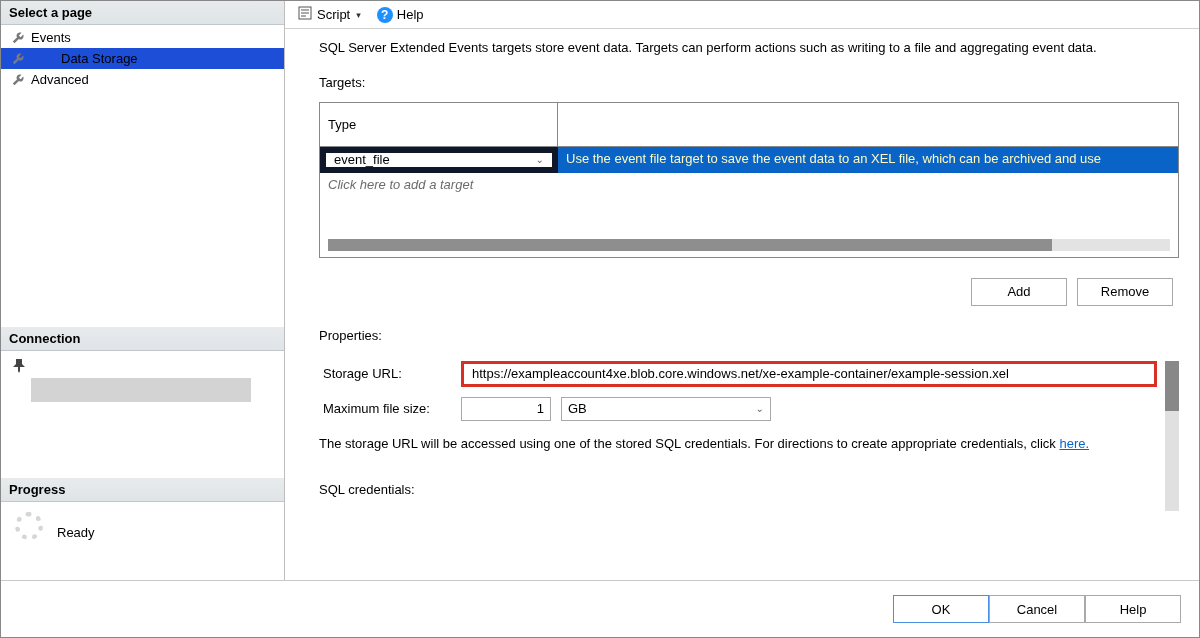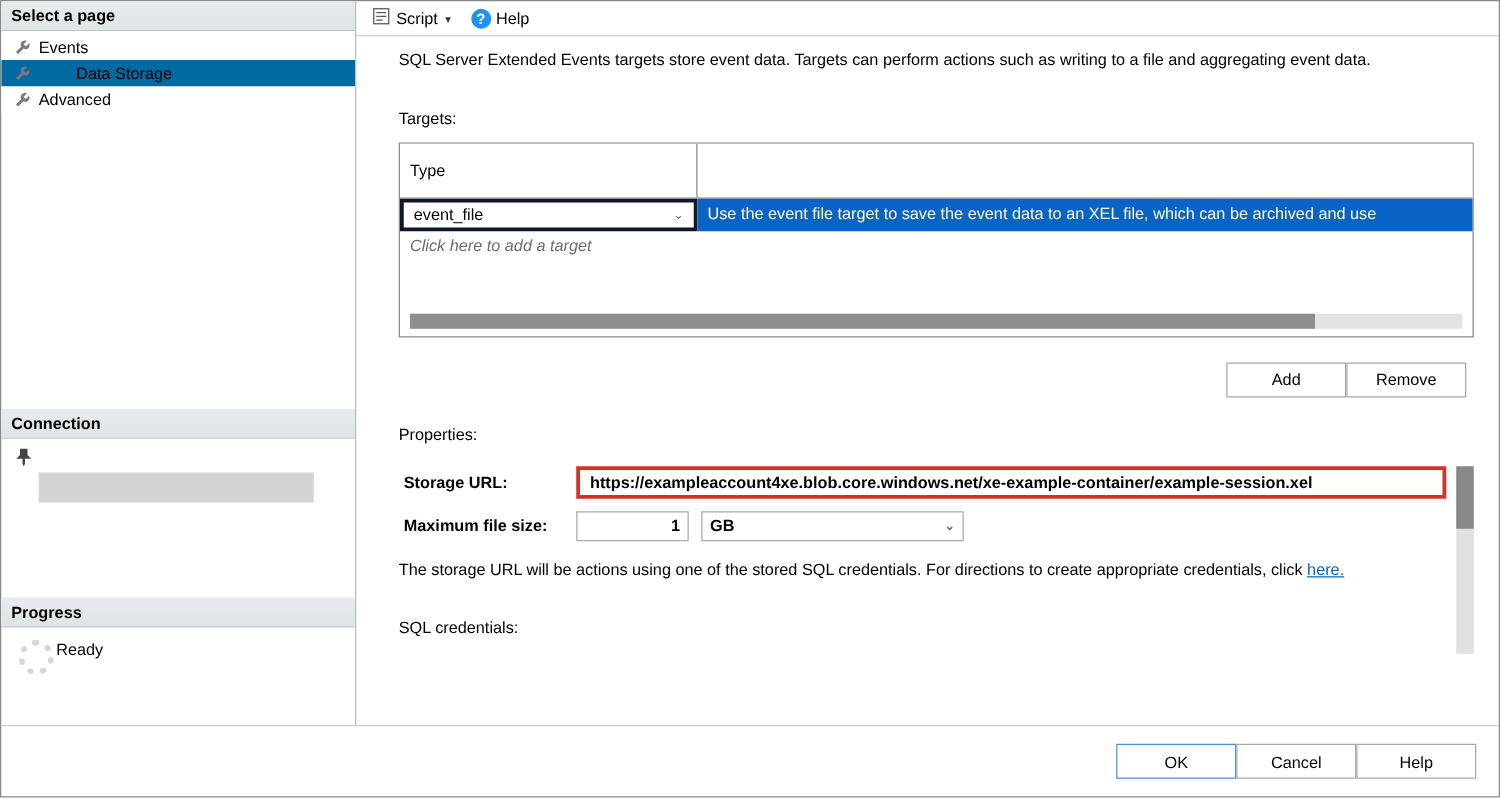--- a/index.html
+++ b/index.html
@@ -30,34 +30,34 @@
   font-size: 13px;
 }
 .page-list { background: #fff; padding: 2px 0; }
 .page-item {
   display: flex;
   align-items: center;
   gap: 6px;
   padding: 3px 10px;
   cursor: default;
 }
-.page-item.selected { background: #0369a1; gap: 36px; }
+.page-item.selected { background: #1d4ed8; gap: 36px; }
 .conn-area { padding: 6px 10px; }
 .conn-box {
   width: 220px;
   height: 24px;
   background: #d3d3d3;
   margin-left: 20px;
   margin-top: 2px;
 }
 .progress-area {
   padding: 10px 14px;
   display: flex;
-  align-items: flex-start;
-  gap: 2px;
+  align-items: flex-end;
+  gap: 14px;
 }
 .progress-ring {
   width: 28px; height: 28px;
   border: 5px dotted #d6d6d6;
   border-radius: 50%;
 }
 .spacer-flex { flex: 1; }
 
 .content {
   flex: 1;
@@ -81,68 +81,68 @@
 }
 .help-icon {
   display:inline-flex;
   width:16px;height:16px;border-radius:50%;
   background:#1e90ff;color:#fff;font-weight:bold;
   justify-content:center;align-items:center;font-size:12px;
 }
 .drop-caret { font-size: 9px; margin-left: 2px; color:#333; }
 .body-area { padding: 10px 20px 0 34px; flex:1; overflow:hidden; display:flex; flex-direction:column; gap:8px; }
 .desc { line-height: 1.35; margin-bottom: 6px; }
-.targets-label { margin-top: 16px; }
+.targets-label { margin-top: 4px; }
 .grid-wrap {
   border: 1px solid #888;
   margin-top: 4px;
   height: 156px;
   display: flex;
   flex-direction: column;
   position: relative;
 }
 .grid-header { display:flex; border-bottom:1px solid #888; background:#fff; }
 .gh-type { width: 238px; padding: 14px 8px; border-right:1px solid #888; }
 .gh-desc { flex:1; padding: 4px 8px; }
 .grid-row { display:flex; height: 26px; align-items:stretch; }
 .grid-row.selected .cell-desc { background:#0a64c8; color:#fef9c3; }
 .cell-type {
   width: 238px;
   display:flex;
   align-items:center;
   justify-content:space-between;
   padding: 0 8px;
-  border: 3px solid #0f172a;
+  border: 6px solid #0f172a;
   background:#fff;
   position:relative;
 }
 .cell-type .caret { color:#666; font-size:10px; }
 .cell-desc { flex:1; padding: 4px 8px; white-space:nowrap; overflow:hidden; }
 .grid-row.placeholder .cell-full {
   flex:1; padding: 4px 8px; color:#6c6c6c; font-style: italic;
 }
 .grid-hscroll {
   position:absolute; left:8px; right:8px; bottom:6px;
   height: 12px; background:#e3e3e3;
 }
 .grid-hscroll .thumb {
   position:absolute; left:0; top:0; bottom:0; width:86%;
   background:#8e8e8e;
 }
-.btn-row { display:flex; justify-content:flex-end; margin-top:12px; padding-right: 6px; }
+.btn-row { display:flex; justify-content:flex-end; gap:10px; margin-top:12px; padding-right: 6px; }
 .win-btn {
   min-width: 96px;
   height: 28px;
   border: 1px solid #a9a9a9;
   background:#fff;
   padding: 0 14px;
   font: inherit;
 }
 .props-label { margin-top: 14px; }
-.prop-row { display:flex; align-items:center; gap:10px; margin-top:10px;font-weight:bold; }
+.prop-row { display:flex; align-items:center; gap:10px; margin-top:10px; }
 .prop-label { width: 132px; padding-left: 4px; }
 .storage-input {
   flex:1;
   height: 26px;
   border: 3px solid #d93025;
   padding: 0 8px;
   font: inherit;
   background:#fff;
 }
 .size-num {
@@ -281,21 +281,21 @@
           </div>
           <div class="prop-row">
             <div class="prop-label">Maximum file size:</div>
             <input class="size-num" value="1" style="">
             <div class="size-unit">
               <span>GB</span>
               <span class="caret" style="font-size:10px;color:#666">⌄</span>
             </div>
           </div>
           <div class="hint">
-            <span>The storage URL will be actions using one of the stored SQL credentials.  For directions to create appropriate credentials, click </span><a href="#"> here.</a>
+            <span>The storage URL will be accessed using one of the stored SQL credentials.  For directions to create appropriate credentials, click </span><a href="#"> here.</a>
           </div>
           <div class="sqlcred">SQL credentials:</div>
         </div>
         <div class="props-scroll">
             <div class="pthumb"></div>
           </div>
       </div>
     </div>
   </div>
 </div>

